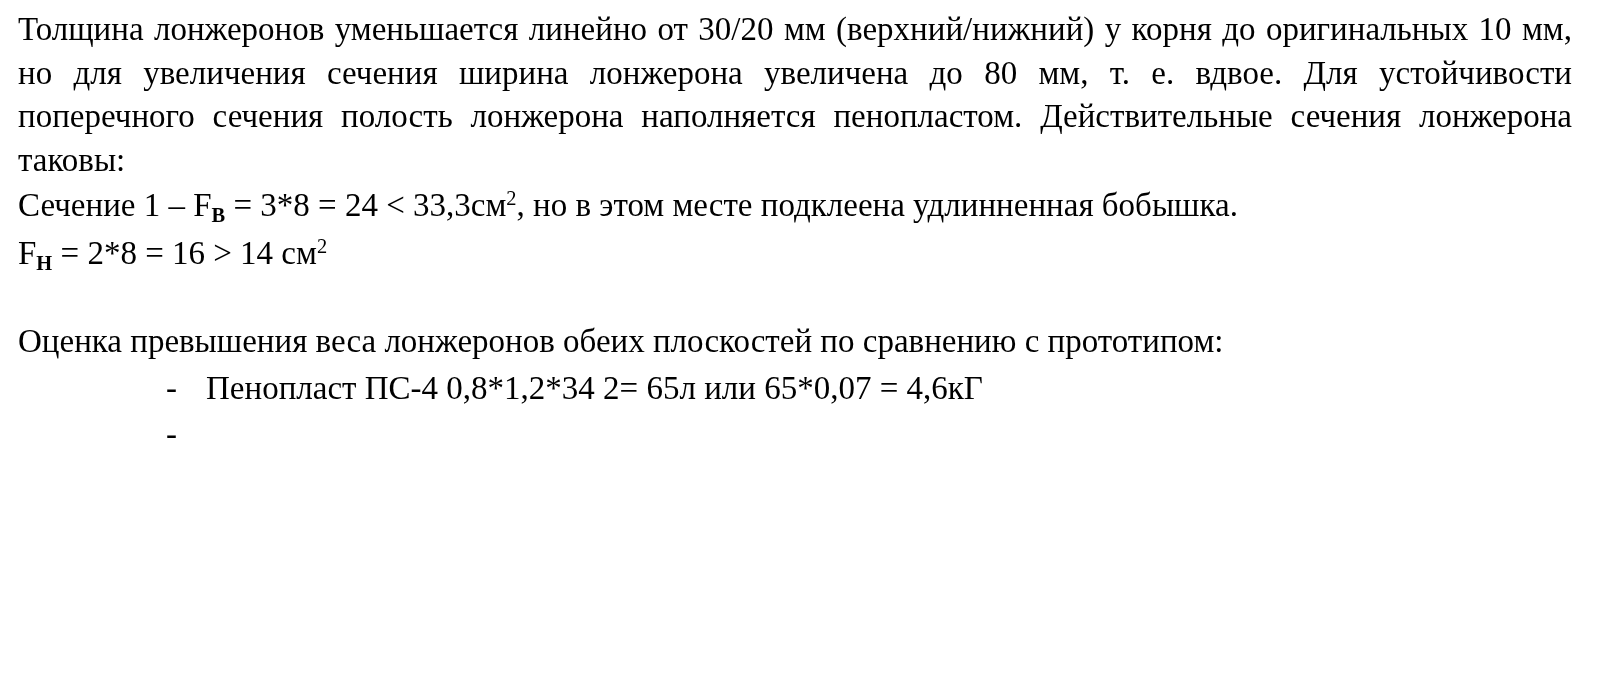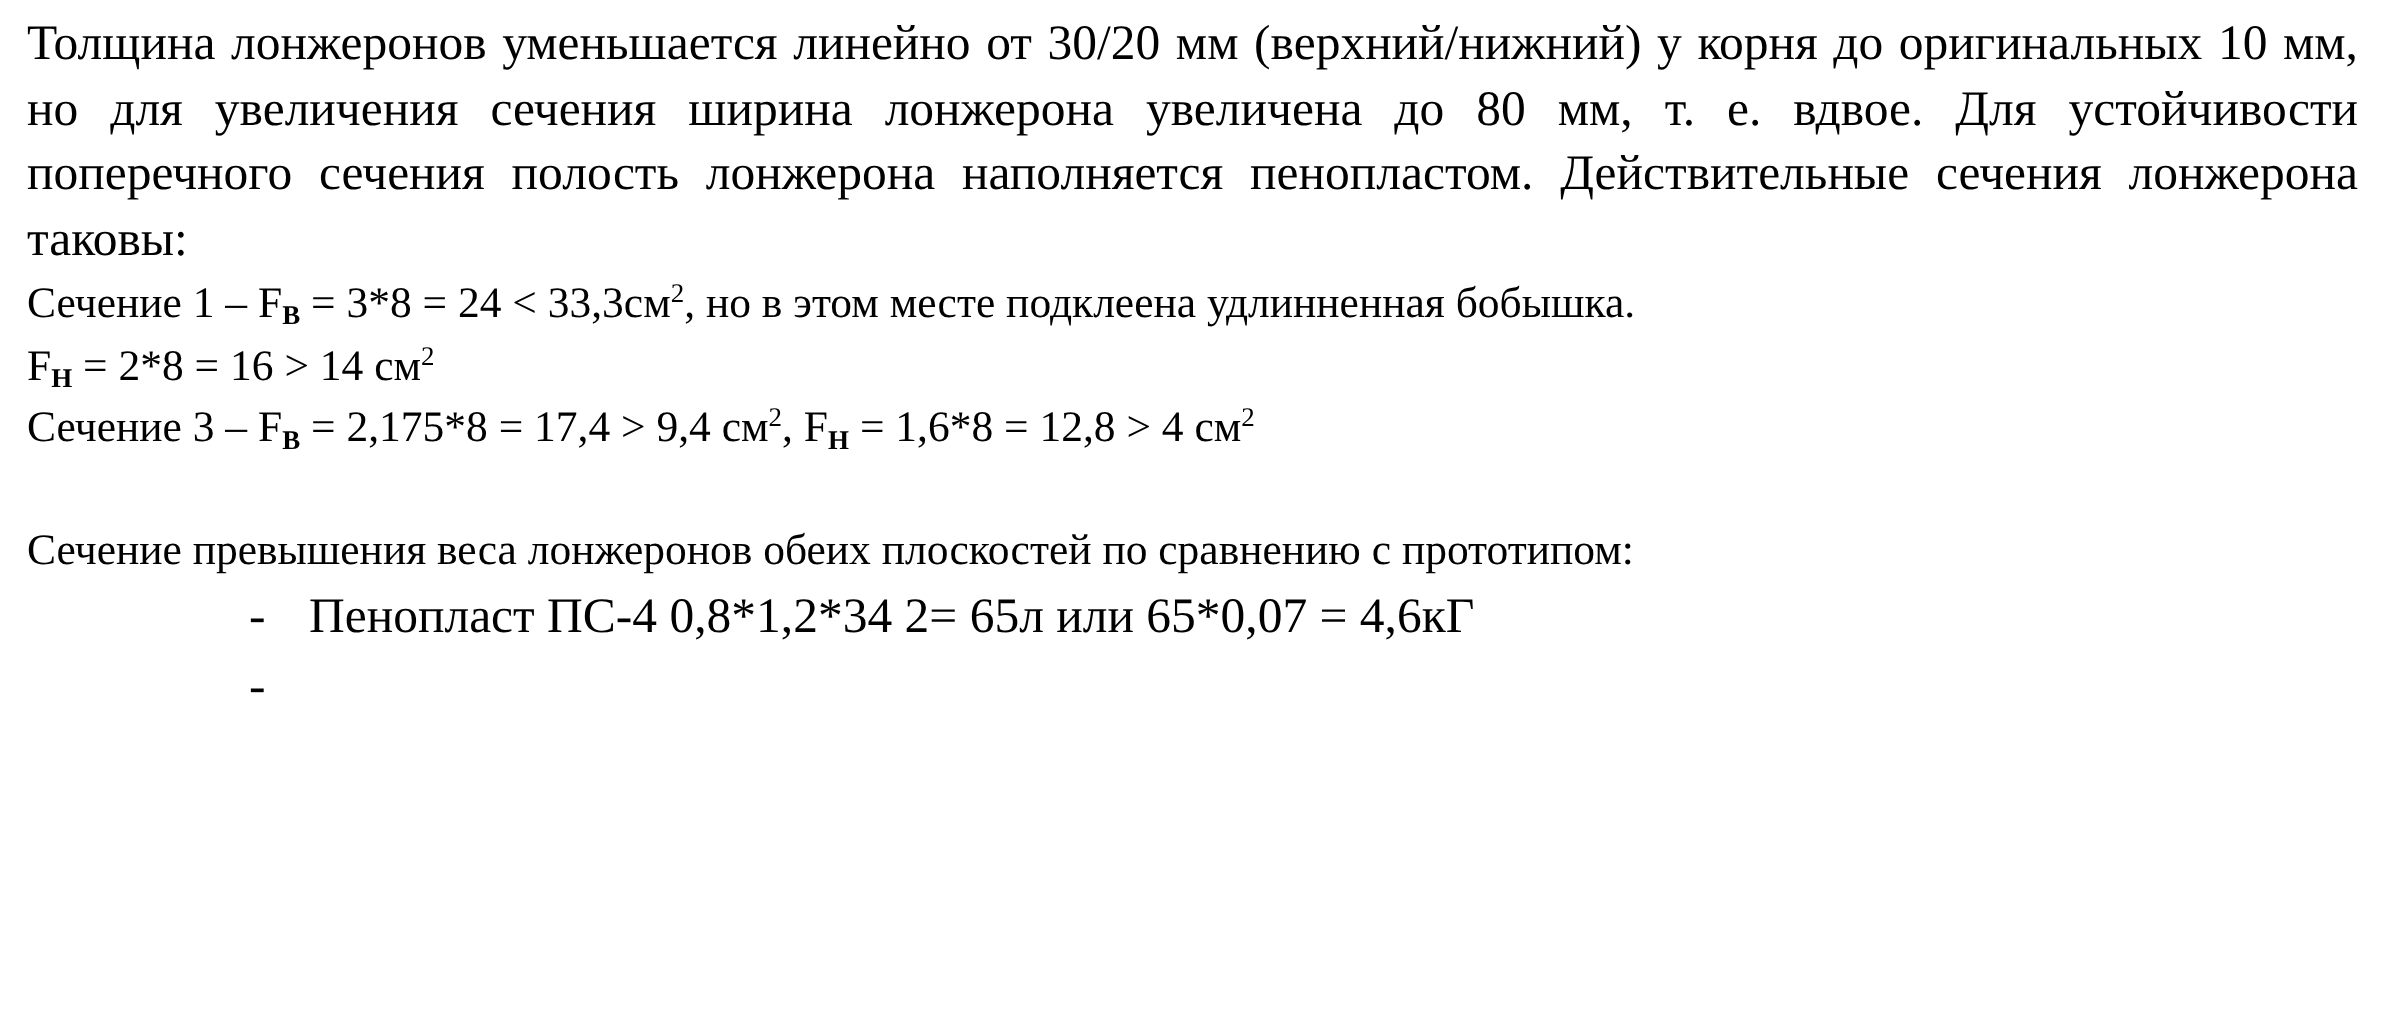--- a/index.html
+++ b/index.html
@@ -21,21 +21,21 @@
     padding: 8px 28px 0 18px;
   }
   .para {
     font-size: 33px;
     line-height: 1.32;
     text-align: justify;
     text-justify: inter-word;
     margin: 0 0 0 0;
   }
   .line {
-    font-size: 29px;
+    font-size: 33px;
     line-height: 1.42;
     white-space: nowrap;
     margin: 0;
   }
   .spacer {
     height: 40px;
   }
   .sub {
     font-size: 0.62em;
     vertical-align: -0.28em;
@@ -77,26 +77,25 @@
 
 <div class="page">
 
   <p class="para">Толщина лонжеронов уменьшается линейно от 30/20 мм (верхний/нижний) у корня до оригинальных 10 мм, но для увеличения сечения ширина лонжерона увеличена до 80 мм, т. е. вдвое. Для устойчивости поперечного сечения полость лонжерона наполняется пенопластом. Действительные сечения лонжерона таковы:</p>
 
   <p class="line"><span>Сечение 1 – F</span><span class="sub">В</span><span> = 3*8 = 24 &lt; 33,3см</span><span class="sup">2</span><span>, но в этом месте подклеена удлинненная бобышка.</span></p>
 
   <p class="line"><span>F</span><span class="sub">Н</span><span> = 2*8 = 16 &gt; 14 см</span><span class="sup">2</span></p>
 
 
-  <p class="line"><span>Сечение 3 – F</span><span class="sub">В</span><span> = 2,175*8 = 17,4 &gt; 9,4 см</span><span class="sup">2</span><span>, F</span><span class="sub">Н</span><span> = 1,6*8 = 12,8 &gt; 4 см</span><span class="sup">2</span></p>
 
 
   <div class="spacer"></div>
 
-  <p class="line">Сечение превышения веса лонжеронов обеих плоскостей по сравнению с прототипом:</p>
+  <p class="line">Оценка превышения веса лонжеронов обеих плоскостей по сравнению с прототипом:</p>
 
   <div class="bullets">
     <div class="bullet-row">
       <span class="bullet-dash">-</span>
       <span class="bullet-text">Пенопласт ПС-4 0,8*1,2*34 2= 65л или 65*0,07 = 4,6кГ</span>
     </div>
     <div class="bullet-row">
       <span class="bullet-dash">-</span>
     </div>
   </div>

